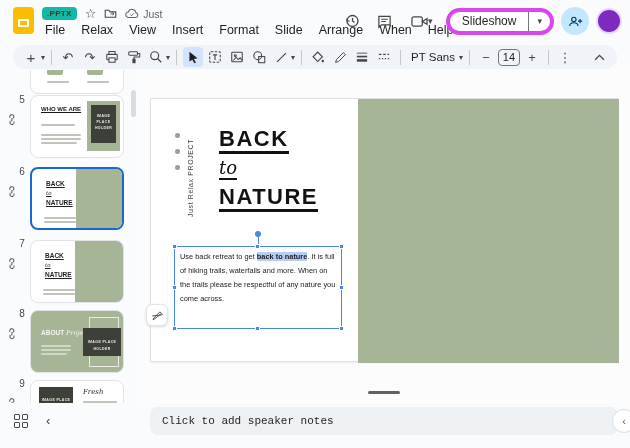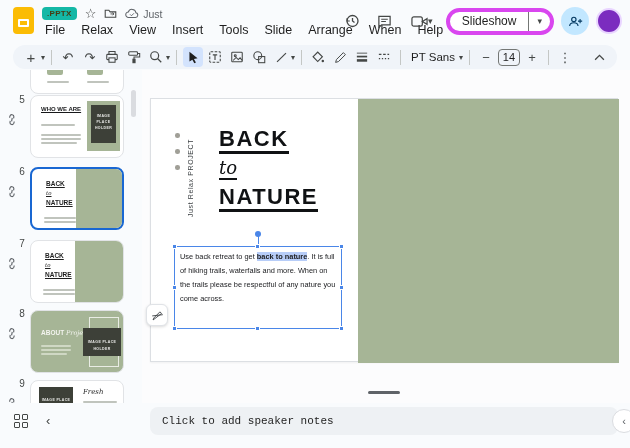--- a/index.html
+++ b/index.html
@@ -105,21 +105,21 @@
           </svg>
         <span>Just</span>
       </span>
     </div>
 
     <div class="menu-row">
       <span class="menu-item">File</span>
       <span class="menu-item">Relax</span>
       <span class="menu-item">View</span>
       <span class="menu-item">Insert</span>
-      <span class="menu-item">Tools</span>
+      <span class="menu-item">Format</span>
       <span class="menu-item">Slide</span>
       <span class="menu-item">Arrange</span>
       <span class="menu-item">When</span>
       <span class="menu-item">Help</span>
     </div>
 
     <div class="header-right">
       <span class="iconbtn">
         <svg class="ic" width="16" height="16" viewBox="0 0 16 16" fill="none" stroke="#444746" stroke-width="1.3">
             <circle cx="8.5" cy="8" r="5.5"></circle>

